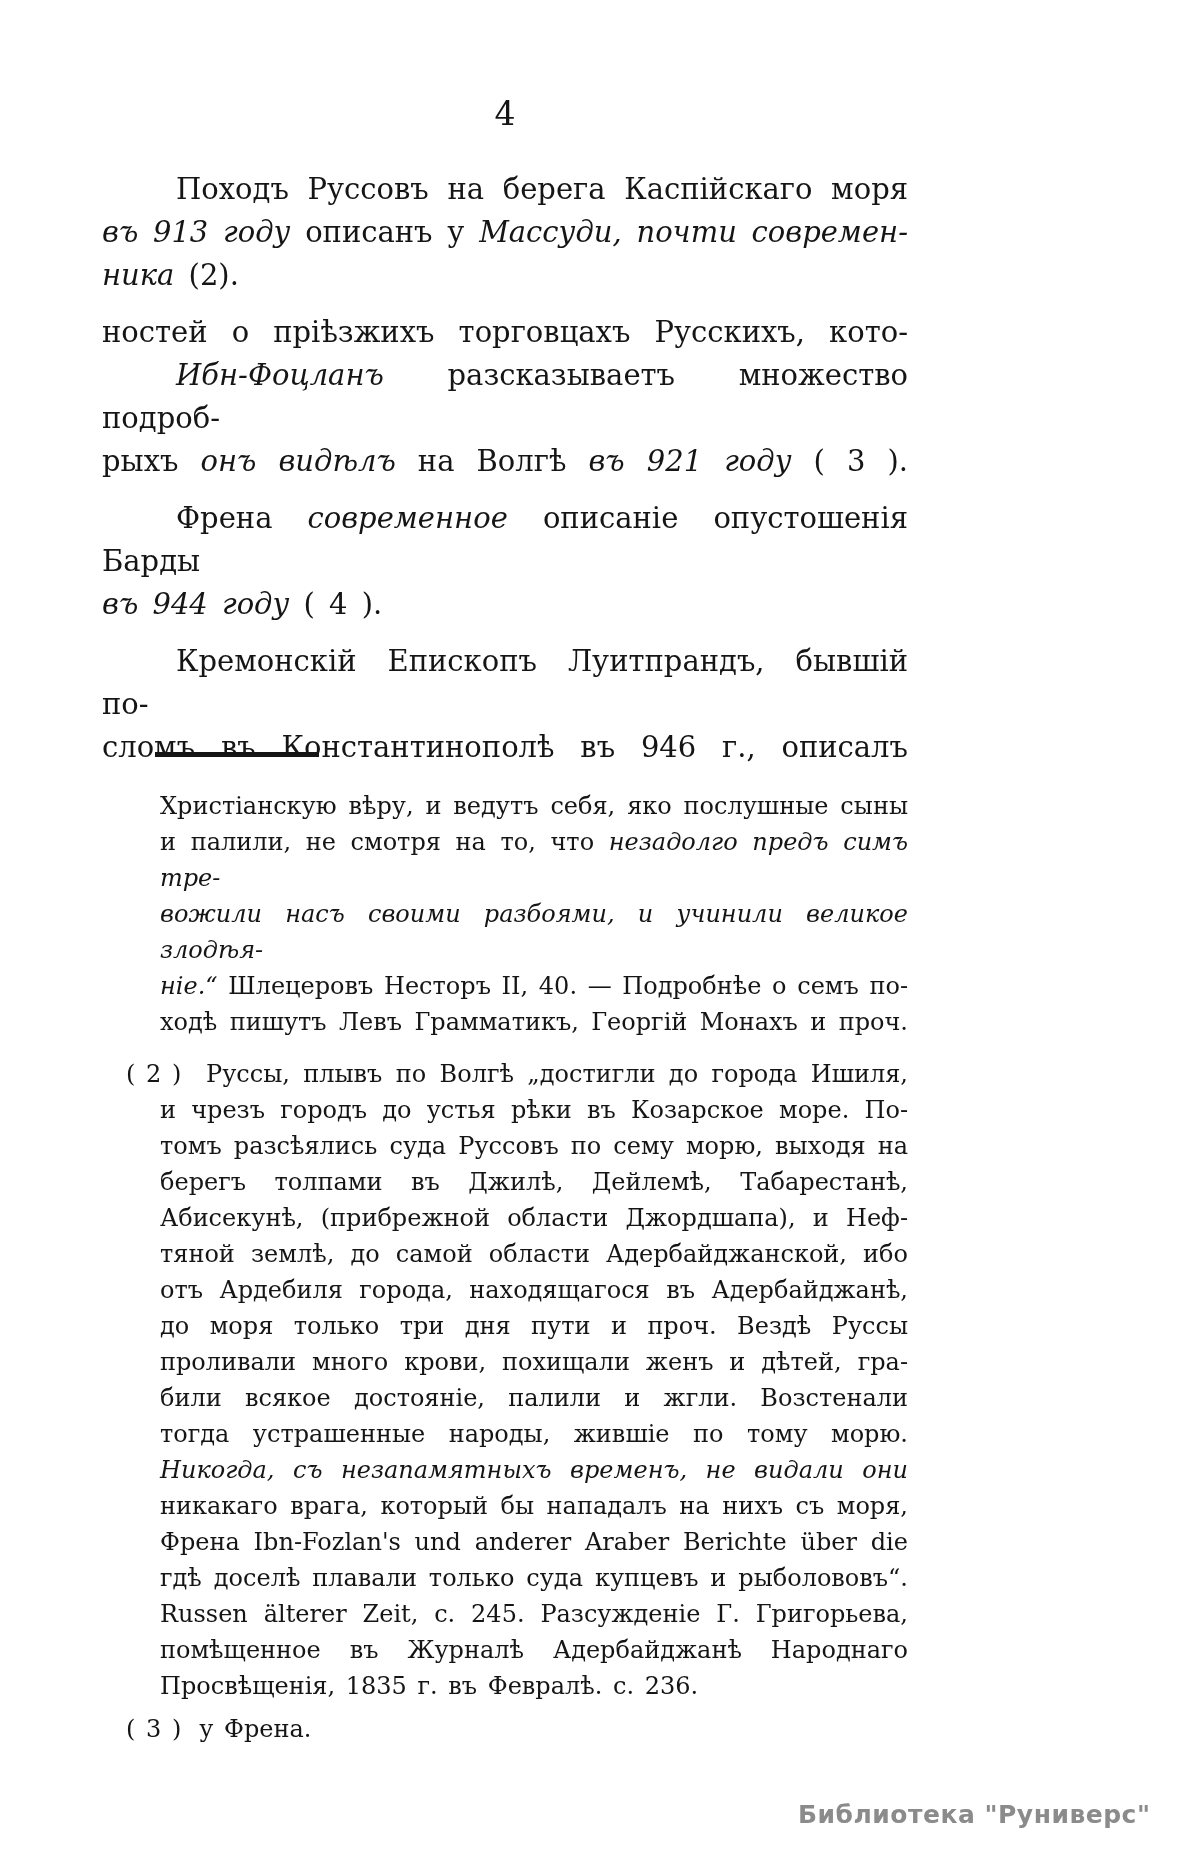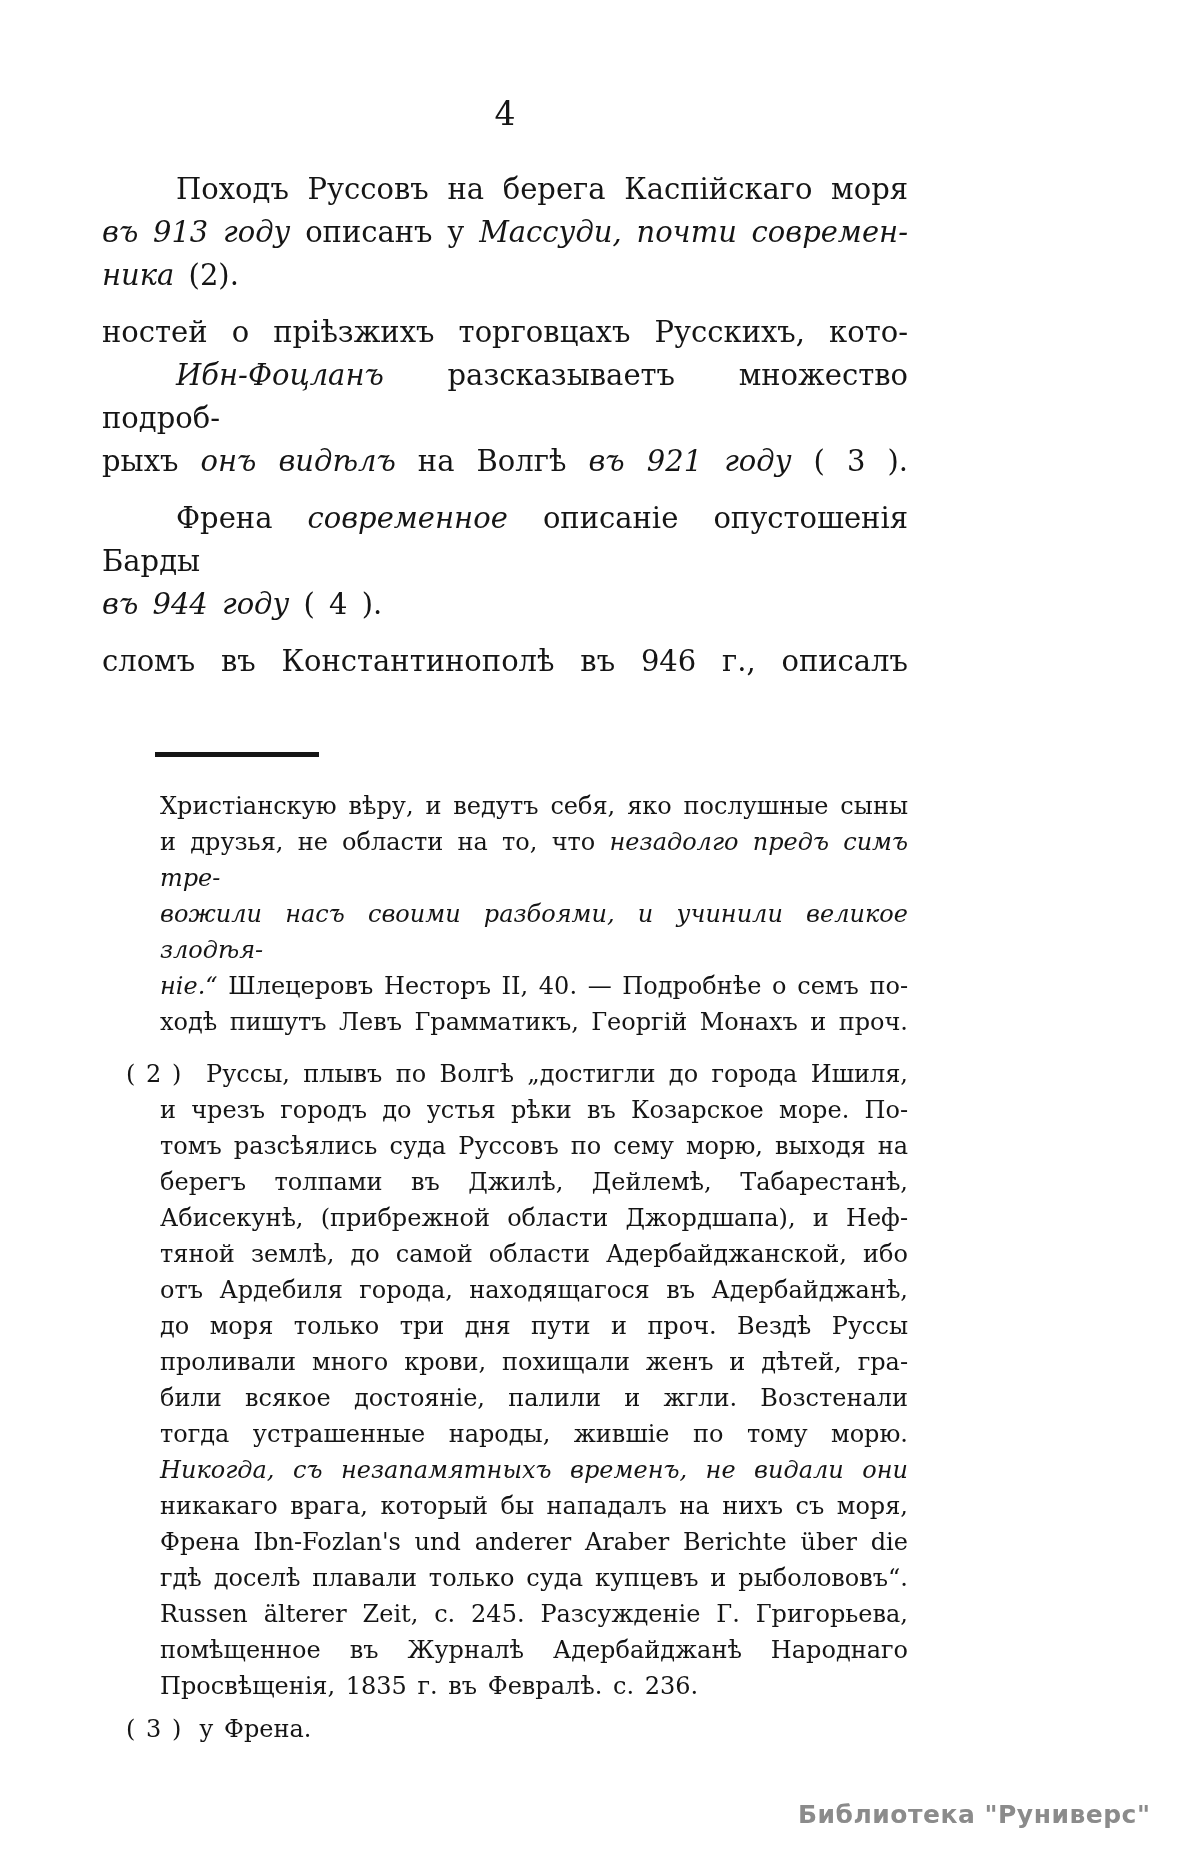--- a/index.html
+++ b/index.html
@@ -64,30 +64,31 @@
       <div class="para">
         <div class="line j"><span>ностей о пріѣзжихъ торговцахъ Русскихъ, кото-</span></div>
         <div class="line j indent"><span class="it">Ибн-Фоцланъ</span><span> разсказываетъ множество подроб-</span></div>
         <div class="line j"><span>рыхъ </span><span class="it">онъ видѣлъ</span><span> на Волгѣ </span><span class="it">въ 921 году</span><span> ( 3 ).</span></div>
       </div>
       <div class="para">
         <div class="line j indent"><span>Френа </span><span class="it">современное</span><span> описаніе опустошенія Барды</span></div>
         <div class="line"><span class="it">въ 944 году</span><span> ( 4 ).</span></div>
       </div>
       <div class="para">
+        <div class="line j indent"><span>Кремонскій Епископъ Луитпрандъ, бывшій по-</span></div>
         <div class="line j"><span>сломъ въ Константинополѣ въ 946 г., описалъ</span></div>
       </div>
     </div>
 
   <div class="rule"></div>
 
   <div class="fns">
       <div class="fn-block">
         <div class="fn-line j"><span>Христіанскую вѣру, и ведутъ себя, яко послушные сыны</span></div>
-        <div class="fn-line j"><span>и друзья, не области на то, что </span><span class="it">незадолго предъ симъ тре-</span></div>
+        <div class="fn-line j"><span>и палили, не смотря на то, что </span><span class="it">незадолго предъ симъ тре-</span></div>
         <div class="fn-line j"><span class="it">вожили насъ своими разбоями, и учинили великое злодѣя-</span></div>
         <div class="fn-line j"><span class="it">ніе.“</span><span> Шлецеровъ Несторъ II, 40. — Подробнѣе о семъ по-</span></div>
         <div class="fn-line j"><span>ходѣ пишутъ Левъ Грамматикъ, Георгій Монахъ и проч.</span></div>
       </div>
       <div class="fn-item">
         <div class="fn-line j first-marked"><span class="marker-abs">( 2 )</span><span>Руссы, плывъ по Волгѣ „достигли до города Ишиля,</span></div>
         <div class="fn-line j"><span>и чрезъ городъ до устья рѣки въ Козарское море. По-</span></div>
         <div class="fn-line j"><span>томъ разсѣялись суда Руссовъ по сему морю, выходя на</span></div>
         <div class="fn-line j"><span>берегъ толпами въ Джилѣ, Дейлемѣ, Табарестанѣ,</span></div>
         <div class="fn-line j"><span>Абисекунѣ, (прибрежной области Джордшапа), и Неф-</span></div>

